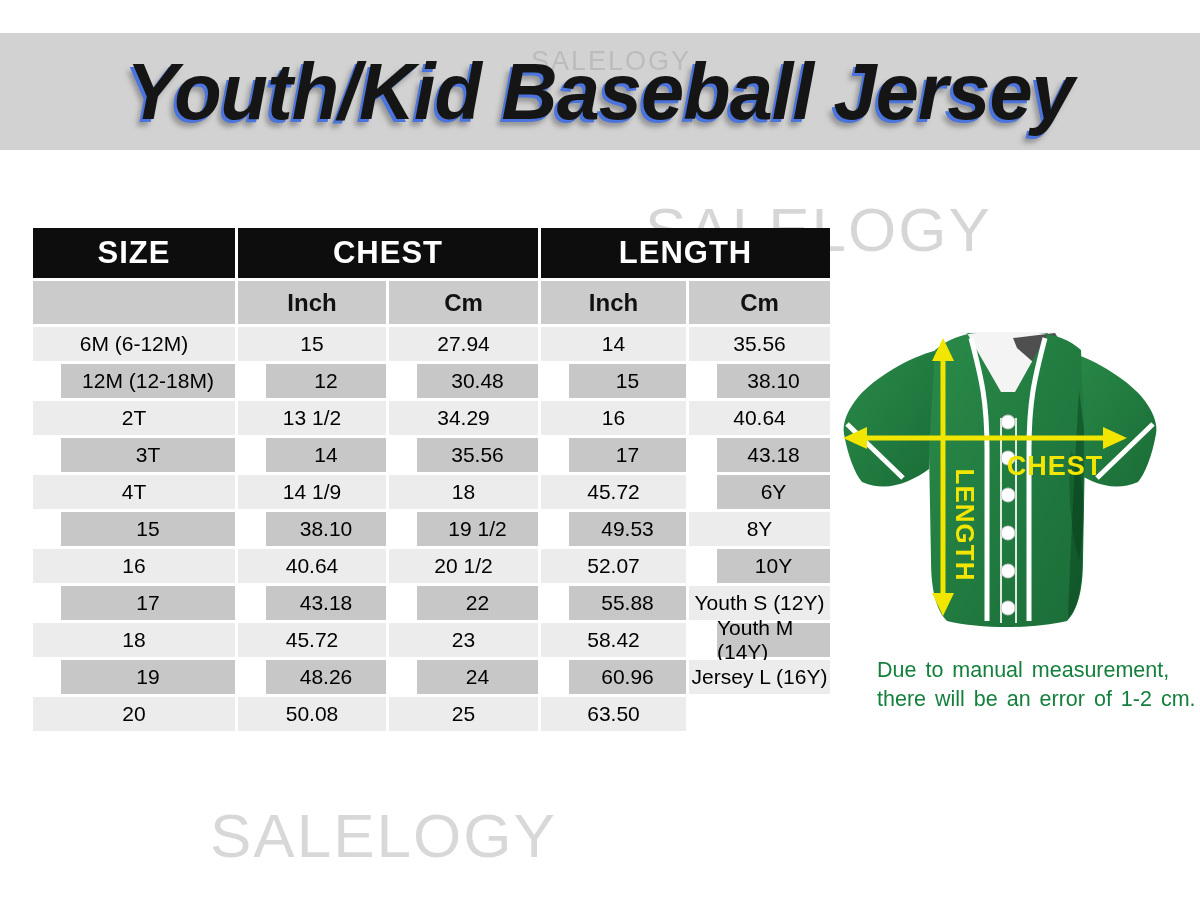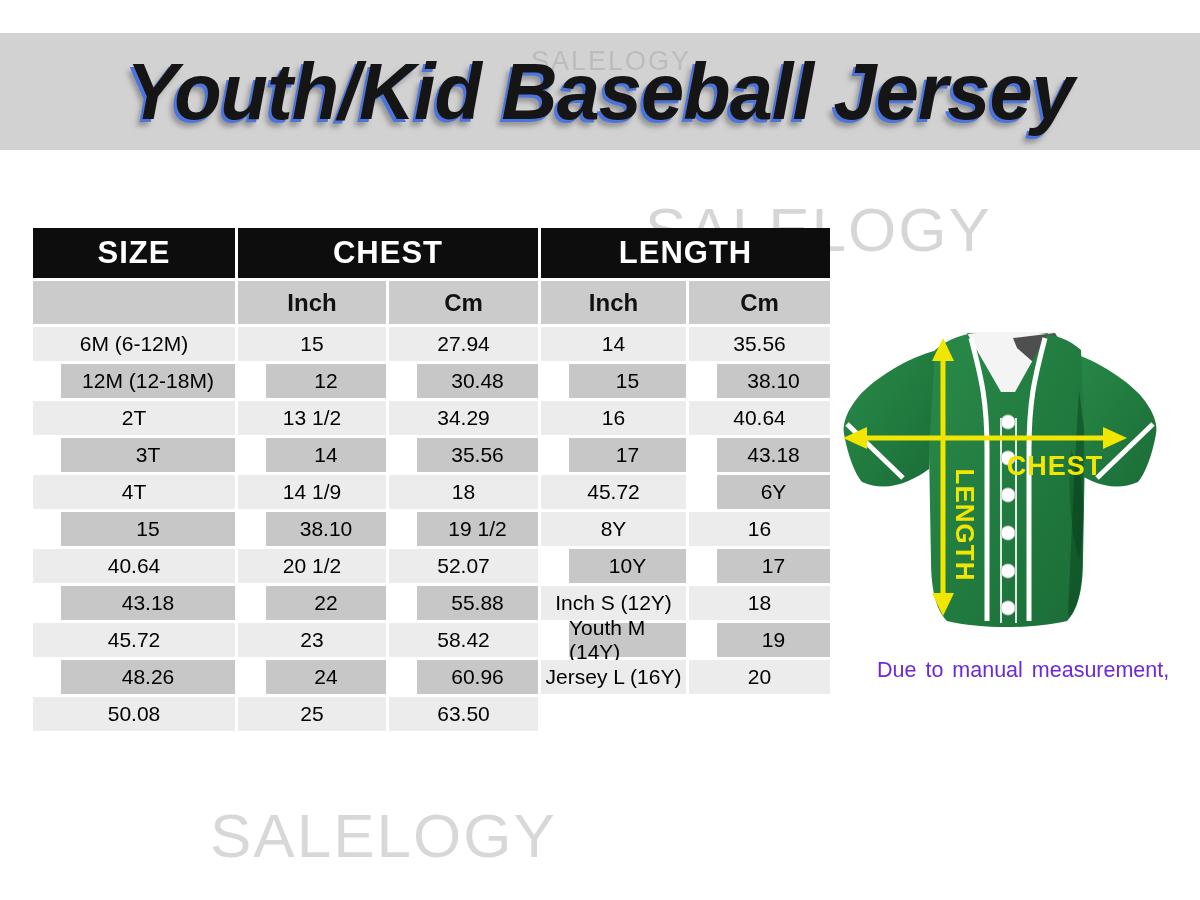--- a/index.html
+++ b/index.html
@@ -26,21 +26,21 @@
   }
   .cell{display:flex;align-items:center;justify-content:center;}
   .th{background:#0d0d0d;color:#ffffff;font-weight:bold;font-size:31px;height:50px;letter-spacing:1px;}
   .sub{background:#cbcbcb;color:#111111;font-weight:bold;font-size:24px;height:43px;}
   .data{font-size:21px;color:#000000;height:34px;}
   .light{background:#ececec;}
   .dark{background:#c7c7c7;margin-left:28px;}
   .jersey{position:absolute;left:835px;top:330px;z-index:2;}
   .note{
     position:absolute;left:877px;top:656px;z-index:2;
-    font-size:21.5px;line-height:29px;color:#6d28d9;
+    font-size:21.5px;line-height:29px;color:#15803d;
     font-family:"Liberation Sans",sans-serif;word-spacing:3px;
   }
 </style>
 </head>
 <body>
 
 <div class="band"></div>
 <div class="title">Youth/Kid Baseball Jersey</div>
 
 <div class="wm wm-top">SALELOGY</div>
@@ -77,31 +77,32 @@
     <div class="cell data dark">17</div>
     <div class="cell data dark">43.18</div>
     <div class="cell data light">4T</div>
     <div class="cell data light">14 1/9</div>
     <div class="cell data light">18</div>
     <div class="cell data light">45.72</div>
     <div class="cell data dark">6Y</div>
     <div class="cell data dark">15</div>
     <div class="cell data dark">38.10</div>
     <div class="cell data dark">19 1/2</div>
+    <div class="cell data dark">49.53</div>
     <div class="cell data light">8Y</div>
     <div class="cell data light">16</div>
     <div class="cell data light">40.64</div>
     <div class="cell data light">20 1/2</div>
     <div class="cell data light">52.07</div>
     <div class="cell data dark">10Y</div>
     <div class="cell data dark">17</div>
     <div class="cell data dark">43.18</div>
     <div class="cell data dark">22</div>
     <div class="cell data dark">55.88</div>
-    <div class="cell data light">Inch S (12Y)</div>
+    <div class="cell data light">Youth S (12Y)</div>
     <div class="cell data light">18</div>
     <div class="cell data light">45.72</div>
     <div class="cell data light">23</div>
     <div class="cell data light">58.42</div>
     <div class="cell data dark">Youth M (14Y)</div>
     <div class="cell data dark">19</div>
     <div class="cell data dark">48.26</div>
     <div class="cell data dark">24</div>
     <div class="cell data dark">60.96</div>
     <div class="cell data light">Jersey L (16Y)</div>
@@ -158,13 +159,14 @@
       <polygon points="108,8 97,31 119,31" stroke="none"></polygon>
       <polygon points="108,286 97,263 119,263" stroke="none"></polygon>
     </g>
     <text x="220" y="145" text-anchor="middle" font-family="Liberation Sans, sans-serif" font-size="27" font-weight="bold" fill="#f2e600" letter-spacing="1">CHEST</text>
     <text x="121" y="195" text-anchor="middle" transform="rotate(90 121 195)" font-family="Liberation Sans, sans-serif" font-size="26" font-weight="bold" fill="#f2e600" letter-spacing="1">LENGTH</text>
   </svg>
 </div>
 
 <div class="note">
   <div>Due to manual measurement,</div>
+  <div>there will be an error of 1-2 cm.</div>
 </div>
 
 </body></html>

